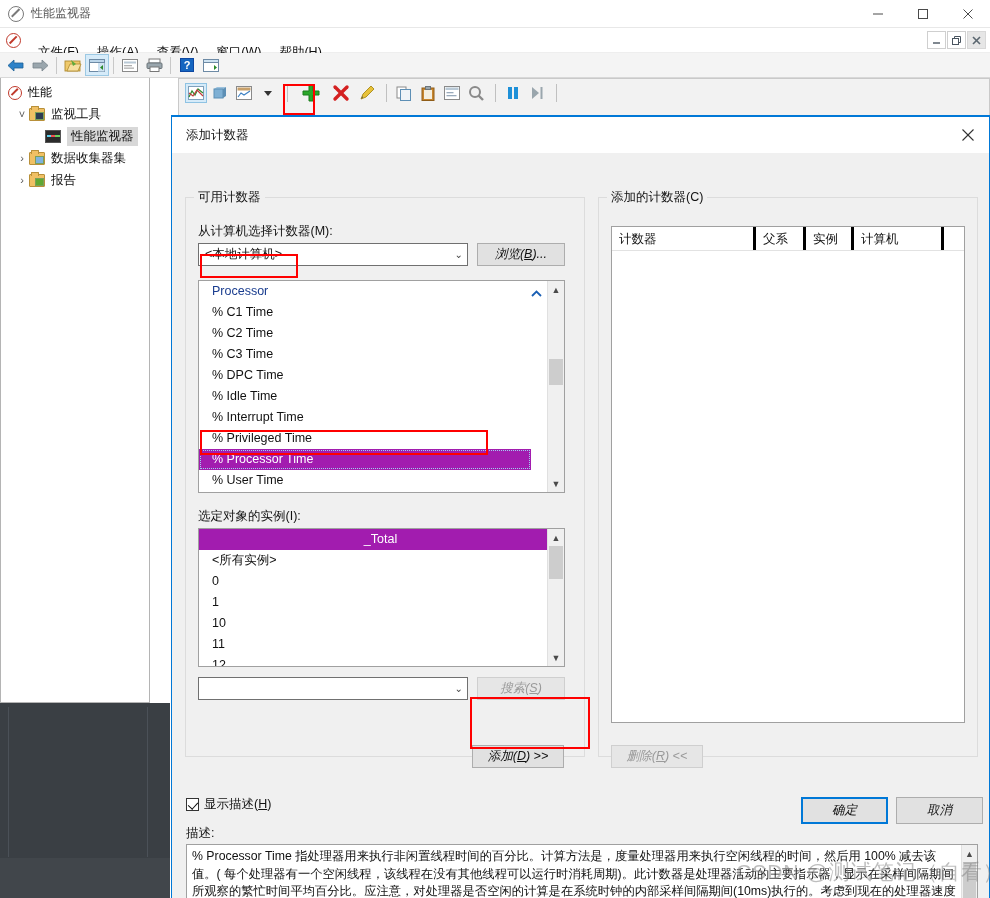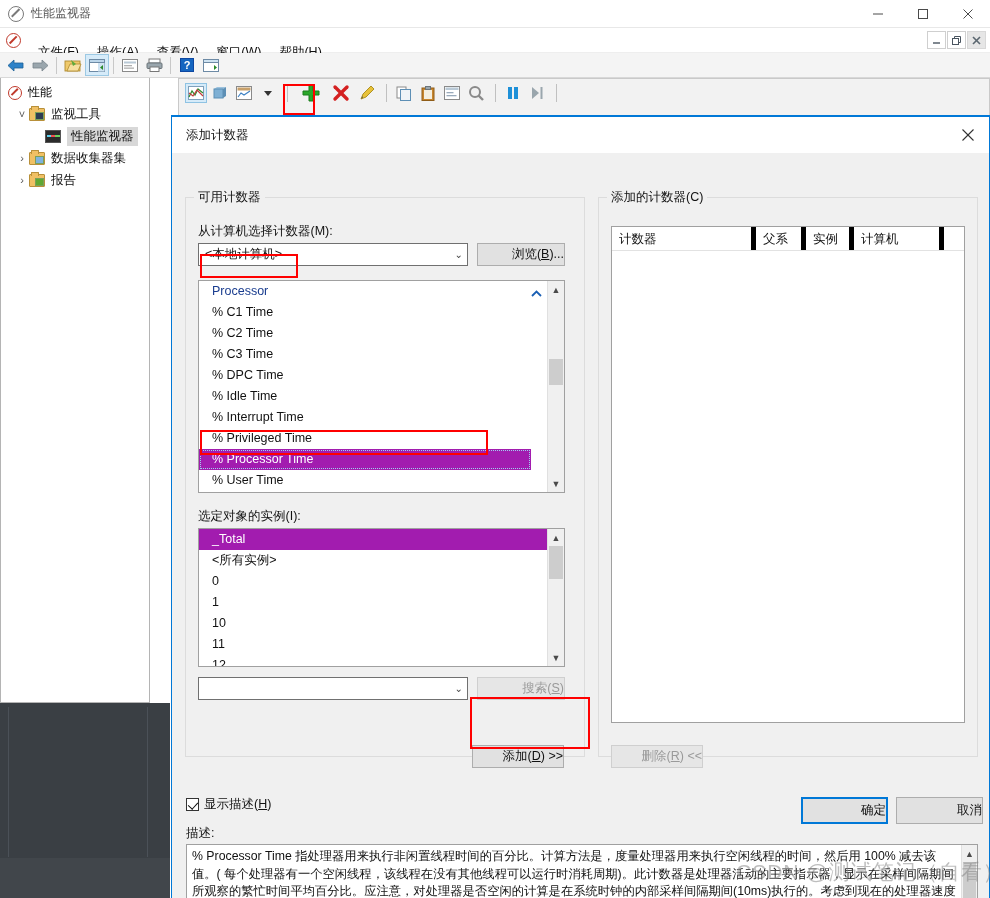--- a/index.html
+++ b/index.html
@@ -160,22 +160,22 @@
   .lbl { font-size: 12.5px; color: #111; }
 
   .combo {
     border: 1px solid #707070; background: #fff; height: 23px;
     display: flex; align-items: center; padding: 0 4px 0 6px; font-size: 12.5px; color: #111;
   }
   .combo .car { margin-left: auto; color: #444; font-size: 10px; }
 
   .btn {
     background: #e1e1e1; border: 1px solid #adadad; height: 23px;
-    display: flex; align-items: center; justify-content: flex-end;
-    font-size: 12.5px; color: #111;
+    display: flex; align-items: center; justify-content: center;
+    font-size: 12.5px; color: #111; font-style: italic;
   }
   .btn.dis { color: #9a9a9a; border-color: #cfcfcf; background: #e6e6e6; }
   .btn.def { background: #e1e1e1; border: 2px solid #0078d7; }
   .btn u { text-decoration: underline; }
 
   .listbox {
     border: 1px solid #a0a0a0; background: #fff; overflow: hidden; position: relative;
   }
   .li {
     height: 21px; line-height: 21px; padding-left: 13px; font-size: 12.5px;
@@ -193,21 +193,21 @@
     height: 17px; display: flex; align-items: center; justify-content: center;
     color: #4a4a4a; font-size: 9px;
   }
   .sbar .arr.bot { position: absolute; bottom: 0; left: 0; right: 0; }
   .sbar .thumb { position: absolute; left: 1px; right: 1px; background: #cdcdcd; }
 
   
   .grid { border: 1px solid #a0a0a0; background: #fff; position: relative; }
   .grid-head { display: flex; height: 24px; border-bottom: 1px solid #e2e2e2; }
   .gh {
-    border-right: 5px solid #000000; padding: 4px 0 0 7px; font-size: 12.5px; color: #111;
+    border-right: 3px solid #000000; padding: 4px 0 0 7px; font-size: 12.5px; color: #111;
   }
 
   
   .hl { position: absolute; border: 2px solid #ff0000; pointer-events: none; }
 
   .desc {
     border: 1px solid #a0a0a0; background: #fff; position: relative; overflow: hidden;
   }
   .desc-text {
     padding: 3px 20px 0 5px; font-size: 12.3px; color: #111; line-height: 17.5px;
@@ -531,21 +531,21 @@
           <div class="thumb" style="top:78px; height:26px;"></div>
           <div class="arr bot">▼</div>
         </div>
       </div>
 
       <div class="lbl" style="position:absolute; left:26px; top:355px;">
         <span>选定对象的实例(I)</span>:
       </div>
 
       <div class="listbox" style="position:absolute; left:26px; top:375px; width:367px; height:139px;">
-        <div class="li sel" style="width:350px;"><span>_Total</span></div>
+        <div class="li sel" style="width:350px;text-align:center;"><span>_Total</span></div>
         <div class="li"><span>&lt;所有实例&gt;</span></div>
         <div class="li"><span>0</span></div>
         <div class="li"><span>1</span></div>
         <div class="li"><span>10</span></div>
         <div class="li"><span>11</span></div>
         <div class="li"><span>12</span></div>
 
         <div class="sbar">
           <div class="arr">▲</div>
           <div class="thumb" style="top:17px; height:33px;"></div>

